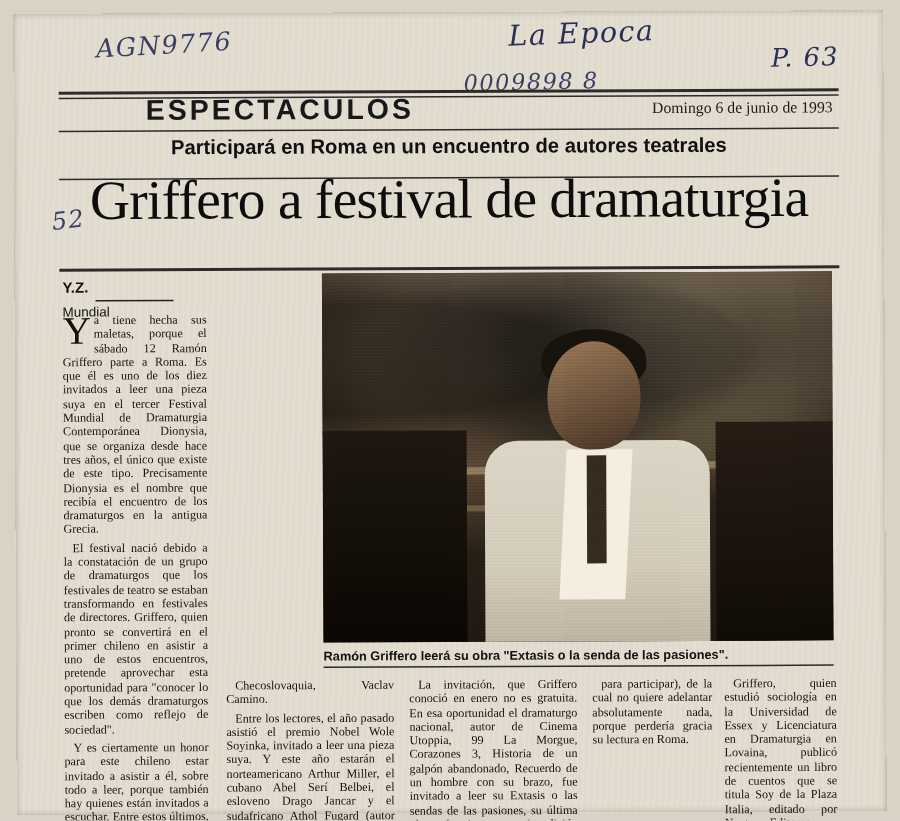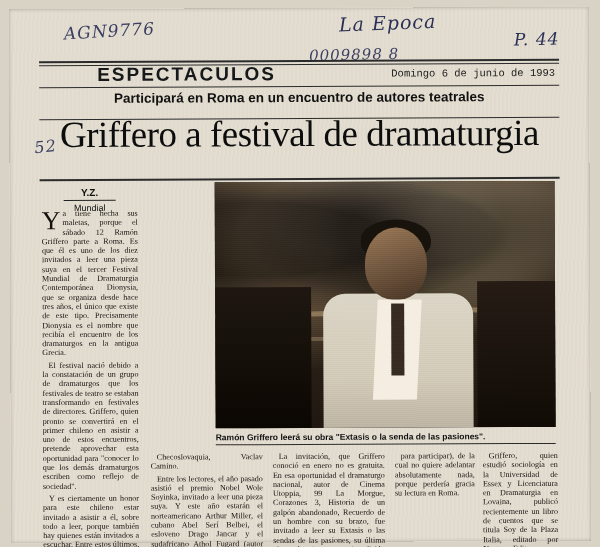--- a/index.html
+++ b/index.html
@@ -52,37 +52,37 @@
   #rule-above-head{ left:30px; top:110px; width:520px; height:1px;}
   #rule-under-head{ left:30px; top:170px; width:520px; height:2px;}
 
   #section-title{
     position:absolute;left:88px;top:55px;
     font-family:"Liberation Sans", sans-serif;
     font-weight:bold;font-size:19px;letter-spacing:2px;color:#16181a;
   }
   #issue-date{
     position:absolute;right:34px;top:60px;
-    font-family:Liberation Mono, monospace;
+    font-family:Liberation Serif, serif;
     font-size:10.5px;color:#1c1c1c;
   }
   #kicker{
     position:absolute;left:0;top:82px;width:580px;text-align:center;
     font-family:"Liberation Sans", sans-serif;
     font-weight:bold;font-size:13.5px;color:#111;
   }
   #headline{
     position:absolute;left:0;top:104px;width:580px;text-align:center;
     font-family:"Liberation Serif", serif;
     font-size:37px;color:#0d0d0d;letter-spacing:-0.5px;
   }
 
   
   #byline{
-    position:absolute;left:32px;top:178px;width:96px;text-align:center;
+    position:absolute;left:32px;top:178px;width:96px;text-align:left;
     font-family:"Liberation Sans", sans-serif;font-size:9px;color:#111;
   }
   #byline .name{font-weight:bold;font-size:10px;}
   #byline .rule-b{width:52px;height:1px;background:#222;margin:2px auto;}
 
   
   #photo{
     position:absolute;left:205px;top:174px;width:340px;height:246px;
     background:#2d2a27;
     overflow:hidden;
@@ -172,21 +172,21 @@
 </style>
 </head>
 <body>
 
 <div class="page">
   <div class="clip">
     <div class="texture"></div>
 
     <div class="hand" id="hw-code">AGN9776</div>
     <div class="hand" id="hw-title">La Epoca</div>
-    <div class="hand" id="hw-page">P. 44</div>
+    <div class="hand" id="hw-page">P. 63</div>
     <div class="hand" id="hw-num">0009898 8</div>
     <div class="hand" id="hw-52">52</div>
 
     <div class="rule" id="rule-top"></div>
     <div class="rule" id="rule-top2"></div>
     <div class="rule" id="rule-under-section"></div>
     <div class="rule" id="rule-above-head"></div>
     <div class="rule" id="rule-under-head"></div>
 
     <div id="section-title">ESPECTACULOS</div>

